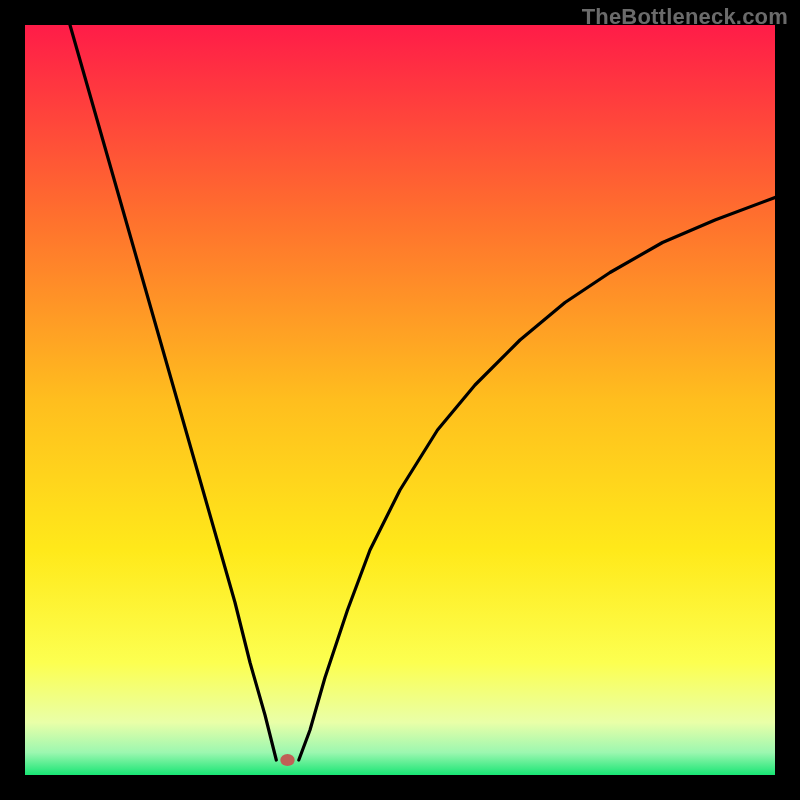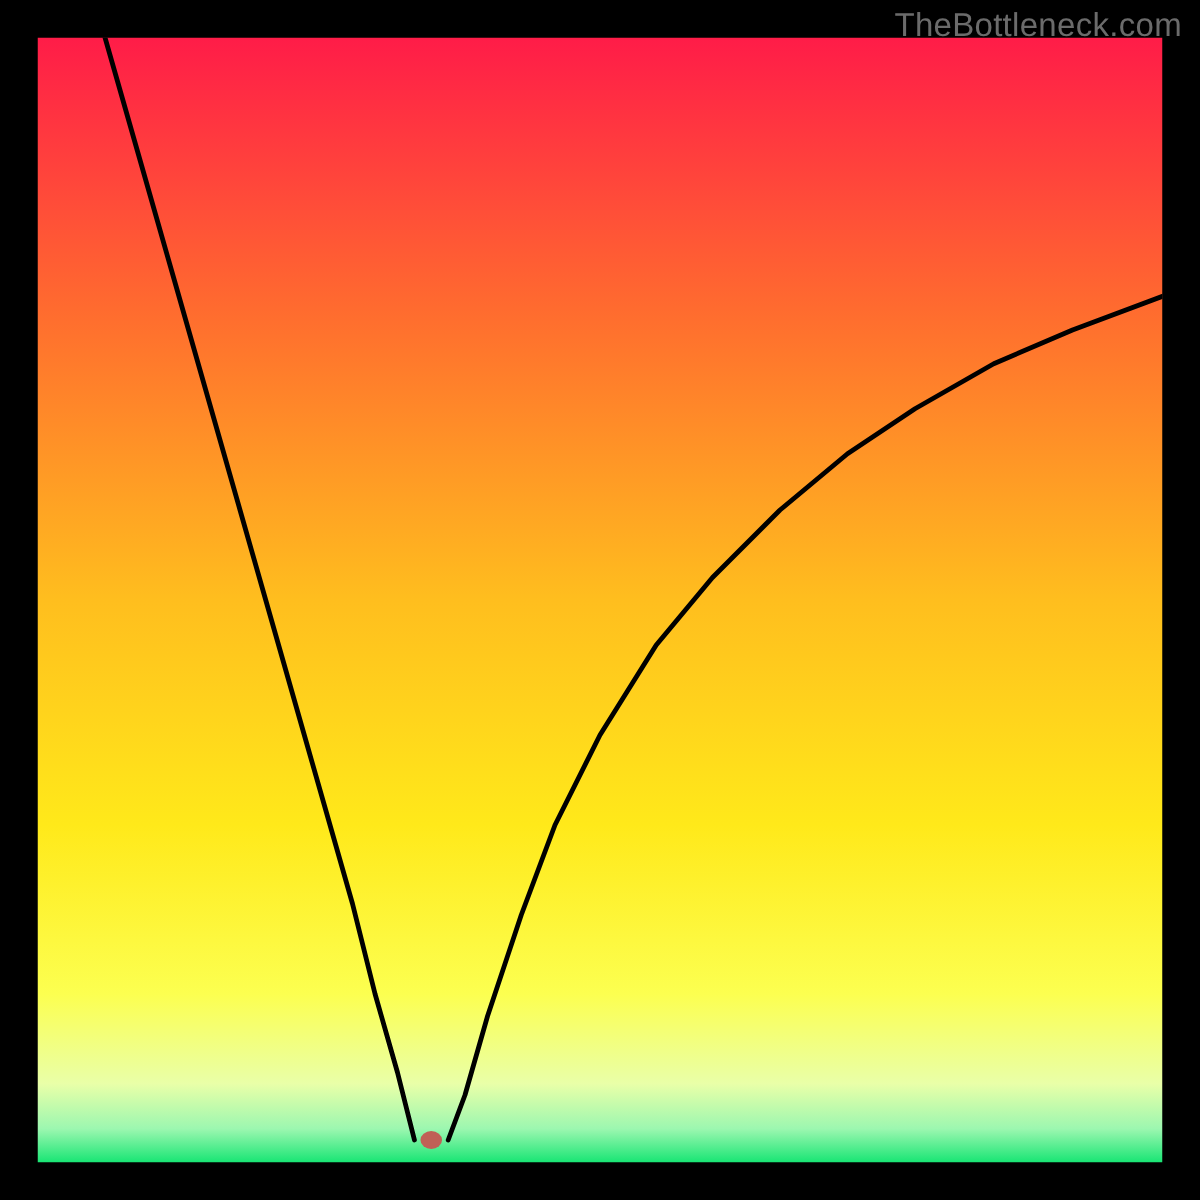--- a/index.html
+++ b/index.html
@@ -18,21 +18,21 @@
     width: 750px;
     height: 750px;
     background: #000;
   }
   .watermark {
     position: absolute;
     top: 4px;
     right: 12px;
     color: #6b6b6b;
     font-size: 22px;
-    font-weight: 400;
+    font-weight: 700;
     letter-spacing: 0.2px;
     z-index: 5;
   }
   svg { display: block; }
 </style>
 </head>
 <body>
 
 <div class="watermark">TheBottleneck.com</div>
 

